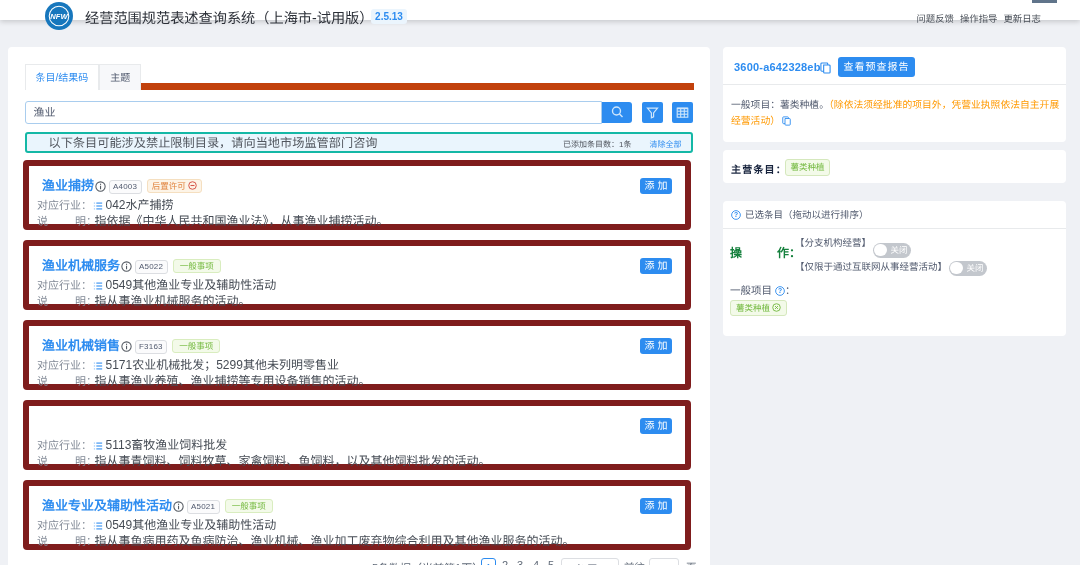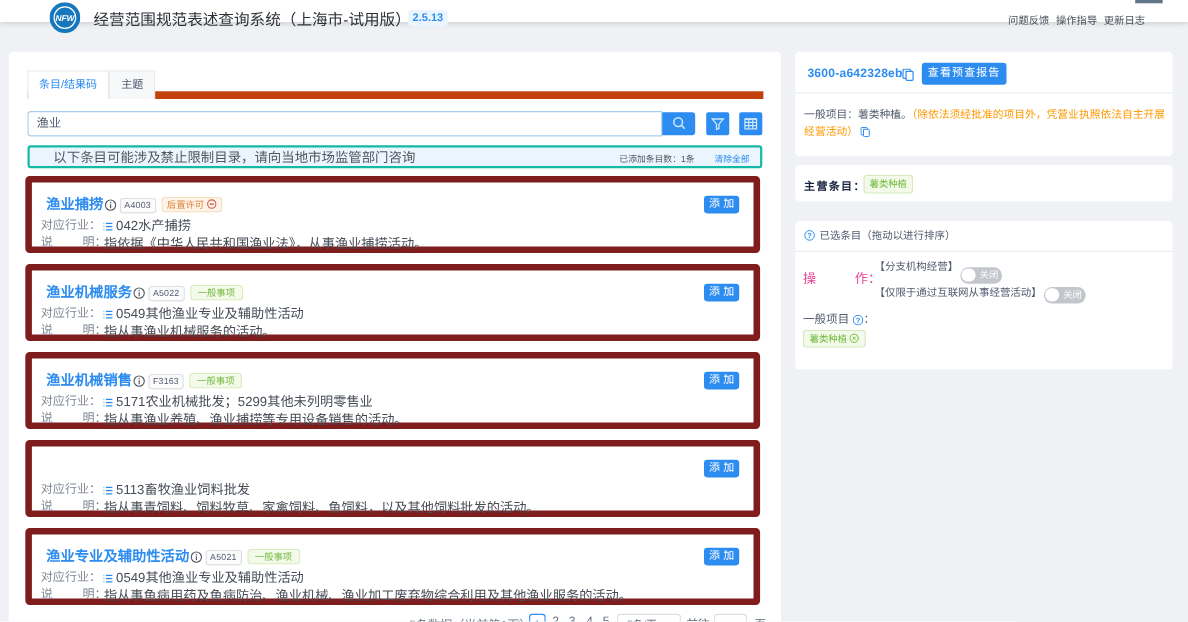--- a/index.html
+++ b/index.html
@@ -60,21 +60,21 @@
 .rc1 .sep { position:absolute; left:0; top:37px; width:343px; height:1px; background:#e8eaec; }
 .rc1 .gtext { position:absolute; left:8px; top:50px; width:330px; font-size:9.8px; line-height:16.2px; color:#515a6e; }
 .rc1 .gtext .org { color:#f90; }
 .rc2 { top:150px; height:33px; }
 .rc2 .lbl2 { position:absolute; left:8px; top:11px; font-size:10px; font-weight:bold; color:#17233d; letter-spacing:1.2px; }
 .gtag { display:inline-block; background:#f3fae9; border:1px solid #d5e8bd; border-radius:3px; color:#71b83d; }
 .rc2 .gtag { position:absolute; left:62px; top:9px; height:17px; line-height:15px; font-size:8.5px; padding:0 4.5px; }
 .rc3 { top:201px; height:135px; }
 .rc3 .hd { position:absolute; left:0; top:0; width:343px; height:28px; border-bottom:1px solid #e8eaec; font-size:9.5px; color:#515a6e; line-height:28px; }
 .rc3 .hd span { margin-left:8px; }
-.oplbl { position:absolute; left:7px; top:42px; font-size:12px; color:#ec4899; font-weight:normal; }
+.oplbl { position:absolute; left:7px; top:42px; font-size:12px; color:#15803d; font-weight:bold; }
 .oplbl i { display:inline-block; width:35px; font-style:normal; }
 .sw-line { position:absolute; font-size:9.5px; color:#515a6e; height:13px; line-height:13px; }
 .switch { position:absolute; width:38px; height:15px; background:#c3c7cd; border-radius:8px; }
 .sw1 { left:150px; top:41.5px; }
 .sw2 { left:226px; top:59.5px; }
 .switch .knob { position:absolute; left:1.2px; top:1.2px; width:12.5px; height:12.5px; background:#fff; border-radius:50%; }
 .switch .txt { position:absolute; left:17.5px; top:0; color:#fff; font-size:8.5px; line-height:15px; }
 .glabel { position:absolute; left:7px; top:81px; font-size:10.5px; color:#515a6e; }
 .rc3 .gtag { position:absolute; left:7px; top:99px; height:16px; line-height:14px; font-size:8.5px; padding:0 5px; }
 </style>

